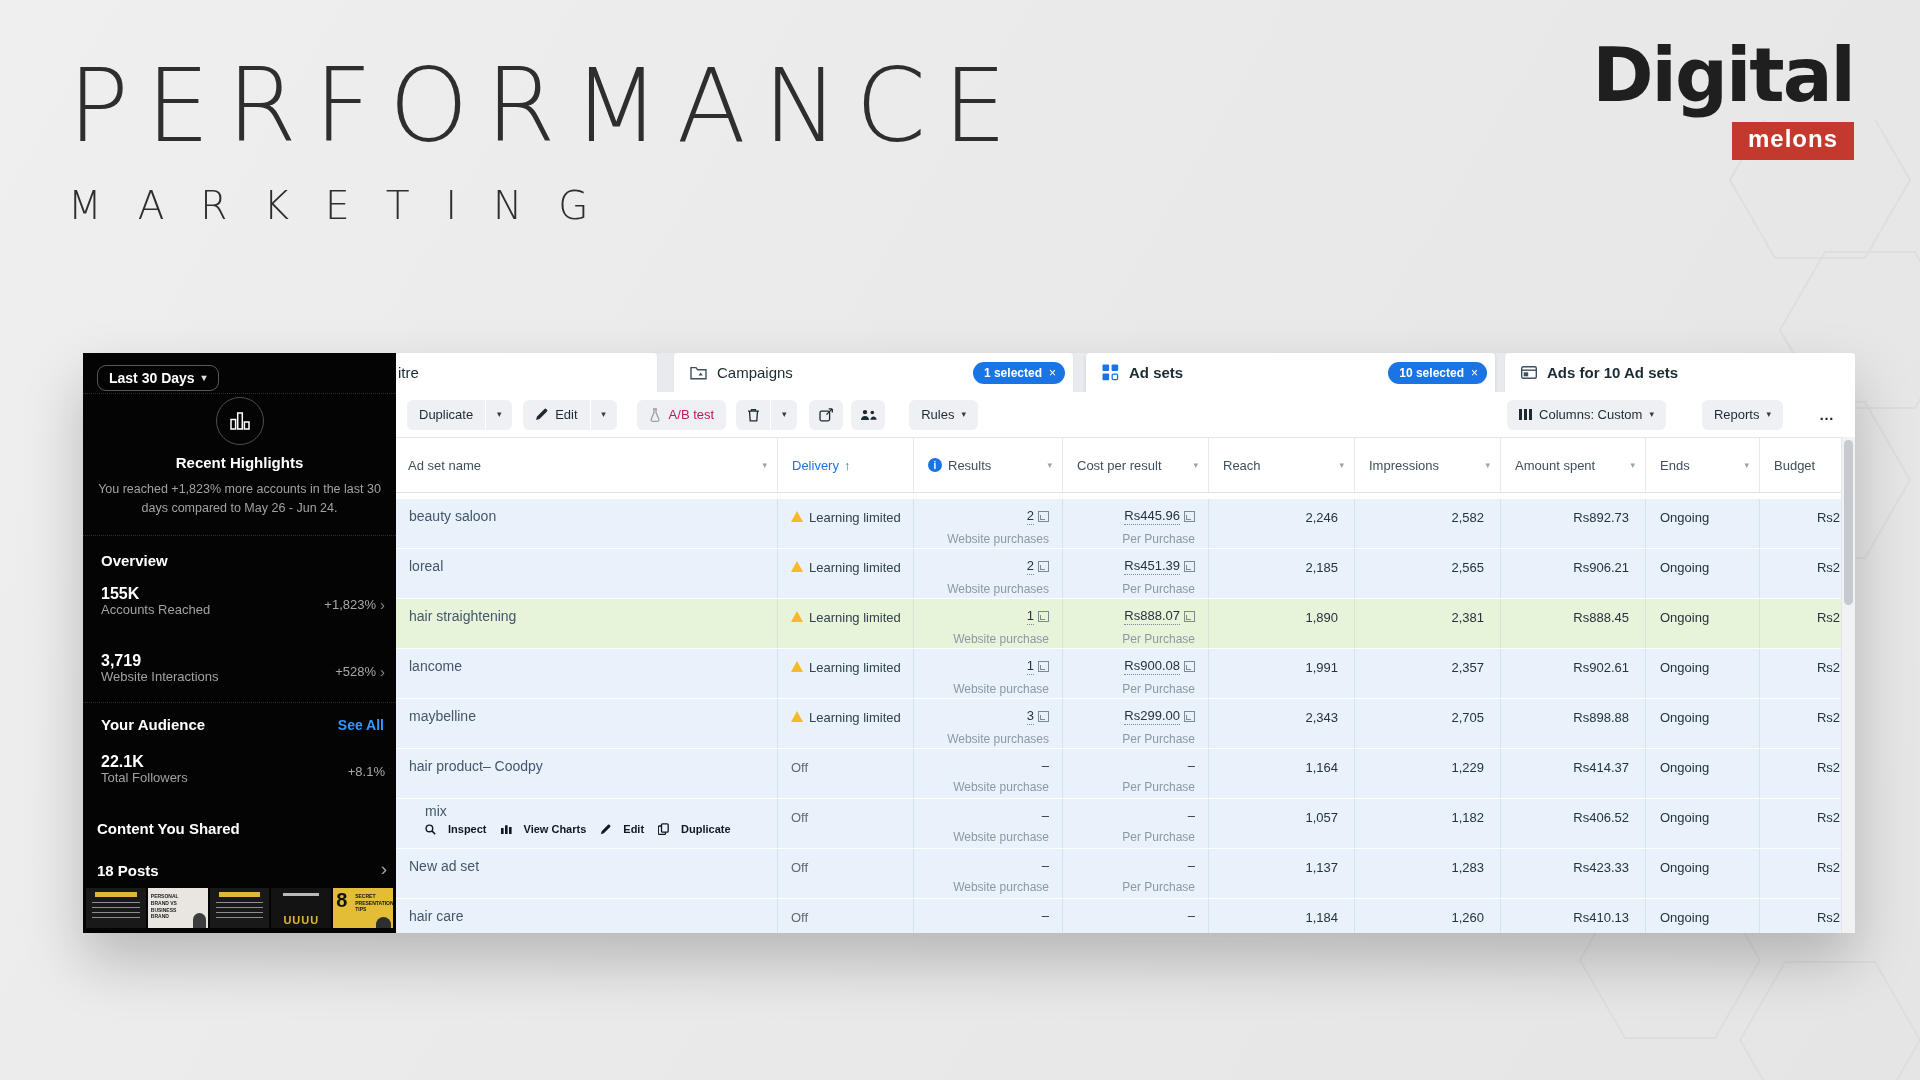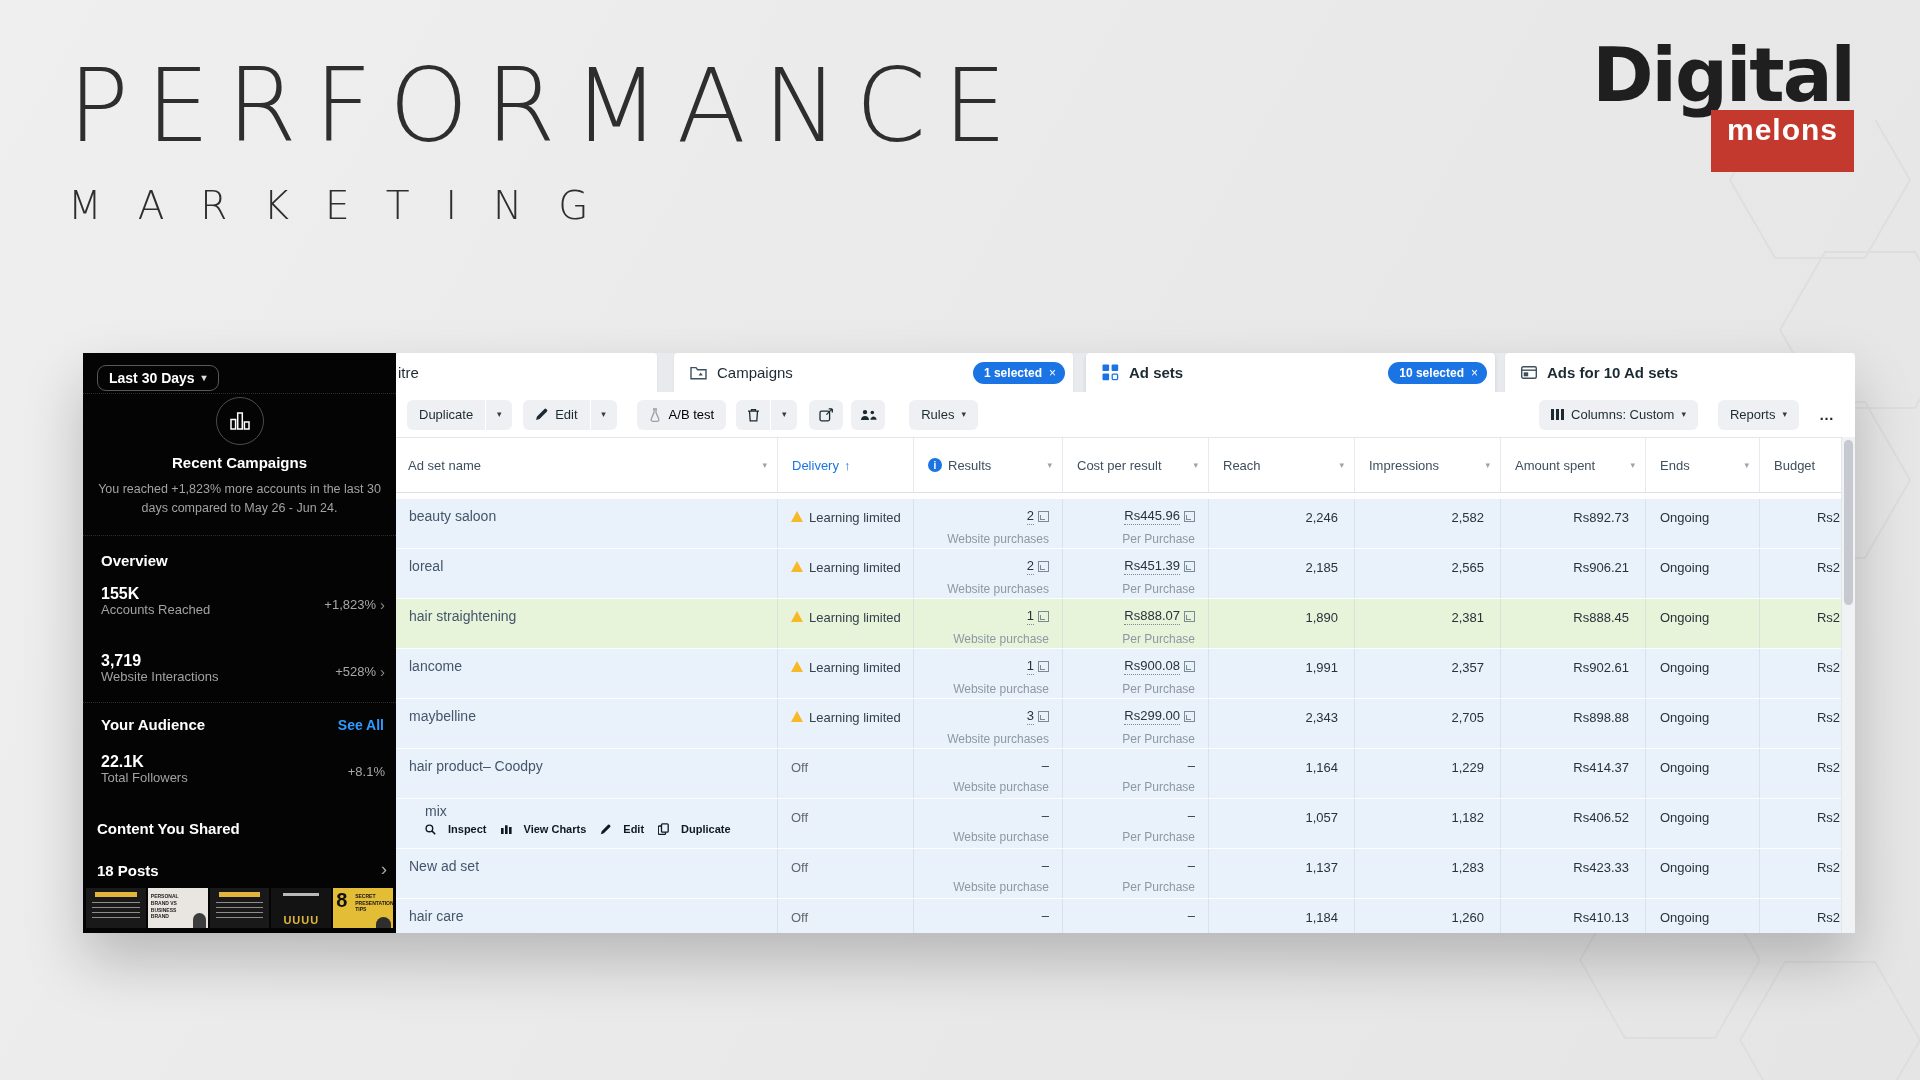--- a/index.html
+++ b/index.html
@@ -10,21 +10,21 @@
   .hexes2{position:absolute;right:0;bottom:-40px;opacity:.5;}
 
   
   .hero{position:absolute;left:68px;top:56px;color:#2e2e2e;}
   .hero-title{font-family:"DejaVu Sans",sans-serif;font-weight:200;font-size:101px;line-height:1;letter-spacing:17px;white-space:nowrap;}
   .hero-sub{margin-top:26px;font-family:"DejaVu Sans",sans-serif;font-weight:300;font-size:39px;letter-spacing:36px;white-space:nowrap;}
 
   
   .logo{position:absolute;right:66px;top:40px;text-align:right;}
   .logo-word{font-family:"DejaVu Sans",sans-serif;font-size:74px;font-weight:800;letter-spacing:-2px;color:#1f1f1f;line-height:.95;}
-  .logo-badge{display:inline-block;margin-top:0;background:#c4392d;color:#fff;font-weight:700;font-size:30px;padding:3px 16px 25px;letter-spacing:1px;}
+  .logo-badge{display:inline-block;margin-top:12px;background:#c4392d;color:#fff;font-weight:700;font-size:24px;padding:3px 16px 7px;letter-spacing:1px;}
 
   
   .composite{position:absolute;left:83px;top:353px;width:1772px;height:580px;display:flex;box-shadow:0 28px 55px rgba(0,0,0,.22);}
 
   
   .insights{position:relative;flex:none;width:313px;background:#040404;color:#fff;box-sizing:border-box;}
   .ig-period{position:absolute;top:12px;left:14px;display:inline-flex;align-items:center;gap:7px;
     border:1.5px solid #585858;border-radius:9px;padding:4px 11px;font-size:14px;font-weight:700;color:#fff;}
   .ig-period .cv{font-size:10px;color:#ddd;}
   .ig-div{position:absolute;left:0;right:0;border-top:1px dotted #2e2e2e;}
@@ -68,27 +68,27 @@
   .tab-ads{flex:1;margin-left:10px;padding:0 8px 0 16px;}
   .tab .tlabel{margin-left:10px;font-size:15px;color:#1c2b33;font-weight:600;}
   .tab-campaigns .tlabel{font-weight:500;}
   .badge{margin-left:auto;display:inline-flex;align-items:center;gap:7px;height:22px;padding:0 9px 0 11px;
     border-radius:12px;background:#1b74e4;color:#fff;font-size:12px;font-weight:700;white-space:nowrap;}
   .badge .x{font-size:12px;font-weight:400;}
 
   .toolbar{flex:none;height:45px;background:#fff;border-bottom:1px solid #e3e6ea;display:flex;align-items:center;padding:0 20px 0 11px;}
   .btn{height:30px;background:#eef0f3;border-radius:6px;display:inline-flex;align-items:center;gap:7px;
     font-size:13px;color:#1c2b33;padding:0 12px;white-space:nowrap;}
-  .btn.dis{color:#000000;gap:8px;}
+  .btn.dis{color:#be185d;gap:8px;}
   .split{display:inline-flex;gap:1px;}
   .split .main{border-radius:6px 0 0 6px;}
   .split .car{border-radius:0 6px 6px 0;width:26px;padding:0;justify-content:center;}
   .caret{font-size:9px;color:#3a3a3a;line-height:1;}
   .btn.icon-only{width:34px;padding:0;justify-content:center;}
-  .tb-right{margin-left:auto;display:inline-flex;align-items:center;gap:20px;}
+  .tb-right{margin-left:auto;display:inline-flex;align-items:center;gap:36px;}
   .more-btn{font-size:15px;font-weight:700;color:#1c2b33;letter-spacing:1px;}
 
   .thead{flex:none;height:54px;display:grid;grid-template-columns:382px 136px 149px 146px 146px 146px 145px 114px 1fr;
     border-bottom:1px solid #dde1e6;}
   .hc{display:flex;align-items:center;padding:0 10px 0 14px;font-size:13px;font-weight:500;color:#3e4f5e;
     border-right:1px solid #e6e9ed;white-space:nowrap;overflow:hidden;}
   .hc:last-child{border-right:none;}
   .hc .hcaret{margin-left:auto;font-size:9px;color:#9aa4ad;}
   .hc.hdel{color:#1b74e4;gap:5px;}
   .info-i{width:14px;height:14px;border-radius:50%;background:#1b74e4;color:#fff;font-size:10px;font-weight:700;
@@ -163,21 +163,21 @@
       <div class="ig-div" style="top:40px;"></div>
       <div class="ig-circle">
         <svg width="20" height="18" viewBox="0 0 20 18">
           <g fill="none" stroke="#fff" stroke-width="1.5">
             <rect x="1" y="7.5" width="4.6" height="9.5"></rect>
               <rect x="7.7" y="1" width="4.6" height="16"></rect>
               <rect x="14.4" y="10" width="4.6" height="7"></rect>
           </g>
         </svg>
       </div>
-      <div class="ig-hl-title">Recent Campaigns</div>
+      <div class="ig-hl-title">Recent Highlights</div>
       <div class="ig-hl-body">You reached +1,823% more accounts in the last 30 days compared to May 26 - Jun 24.</div>
       <div class="ig-div" style="top:182px;"></div>
 
       <div class="ig-sec-title" style="top:199px;">Overview</div>
       <div class="ig-metric" style="top:233px;">
         <div class="v">155K</div>
         <div class="l">Accounts Reached</div>
       </div>
       <div class="ig-delta" style="top:243px;">
         <span>+1,823%</span>

